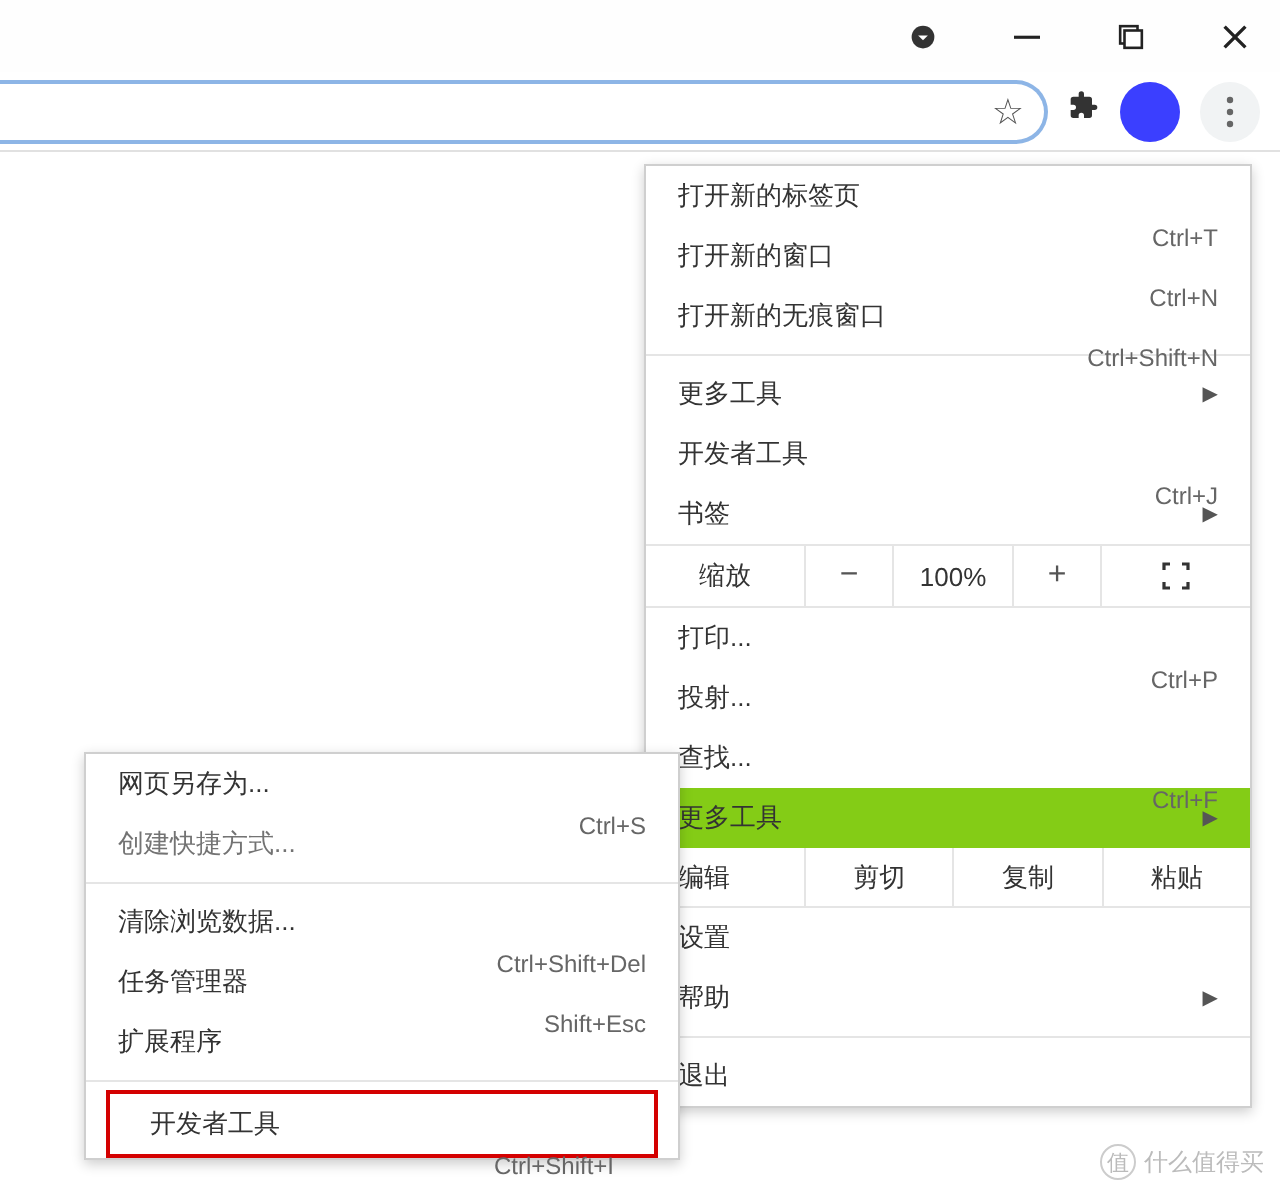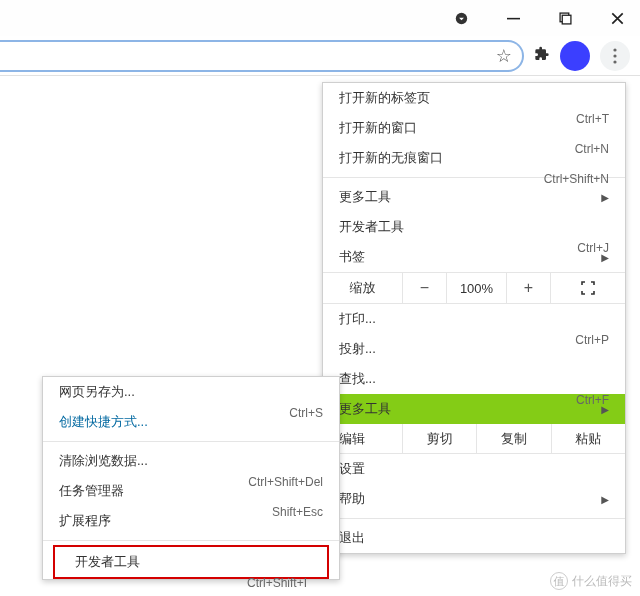--- a/index.html
+++ b/index.html
@@ -93,21 +93,21 @@
   .zoom-row .zfs svg { width:14px; height:14px; }
   .edit-row {
     height: 30px;
     display: flex; align-items: stretch;
     border-bottom: 1px solid #e5e5e5;
   }
   .edit-row > div { display:flex; align-items:center; justify-content:center; border-right:1px solid #e5e5e5; }
   .edit-row > div:first-child { width:80px; justify-content:flex-start; padding-left:16px; }
   .edit-row > div:last-child { border-right:none; }
   .edit-row .ecell { flex:1; }
-  .disabled { color: #0369a1; }
+  .disabled { color: #737373; }
   .highlight-box {
     border: 2px solid #d40000;
     margin: 0 10px;
     padding: 0 4px;
   }
   .watermark {
     position: absolute;
     right: 8px; bottom: 6px;
     color: #bbb;
     font-size: 12px;

